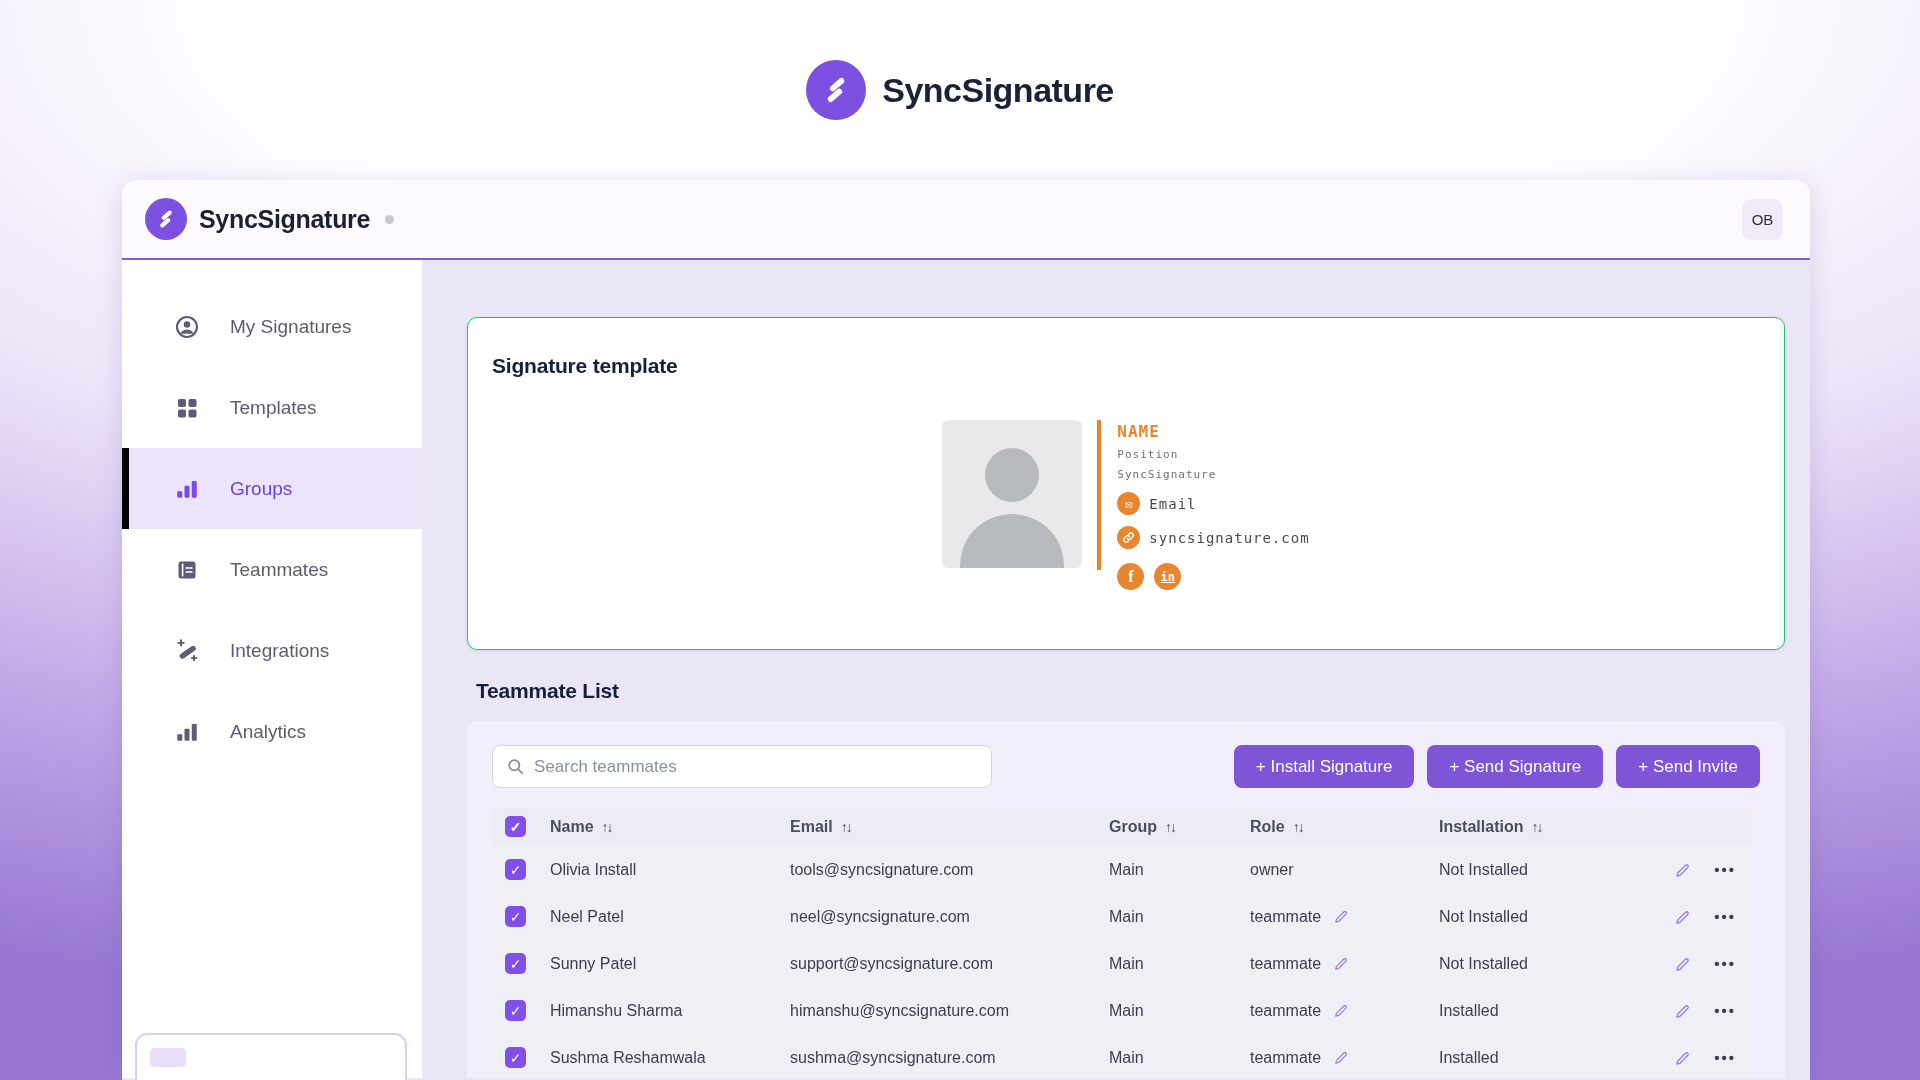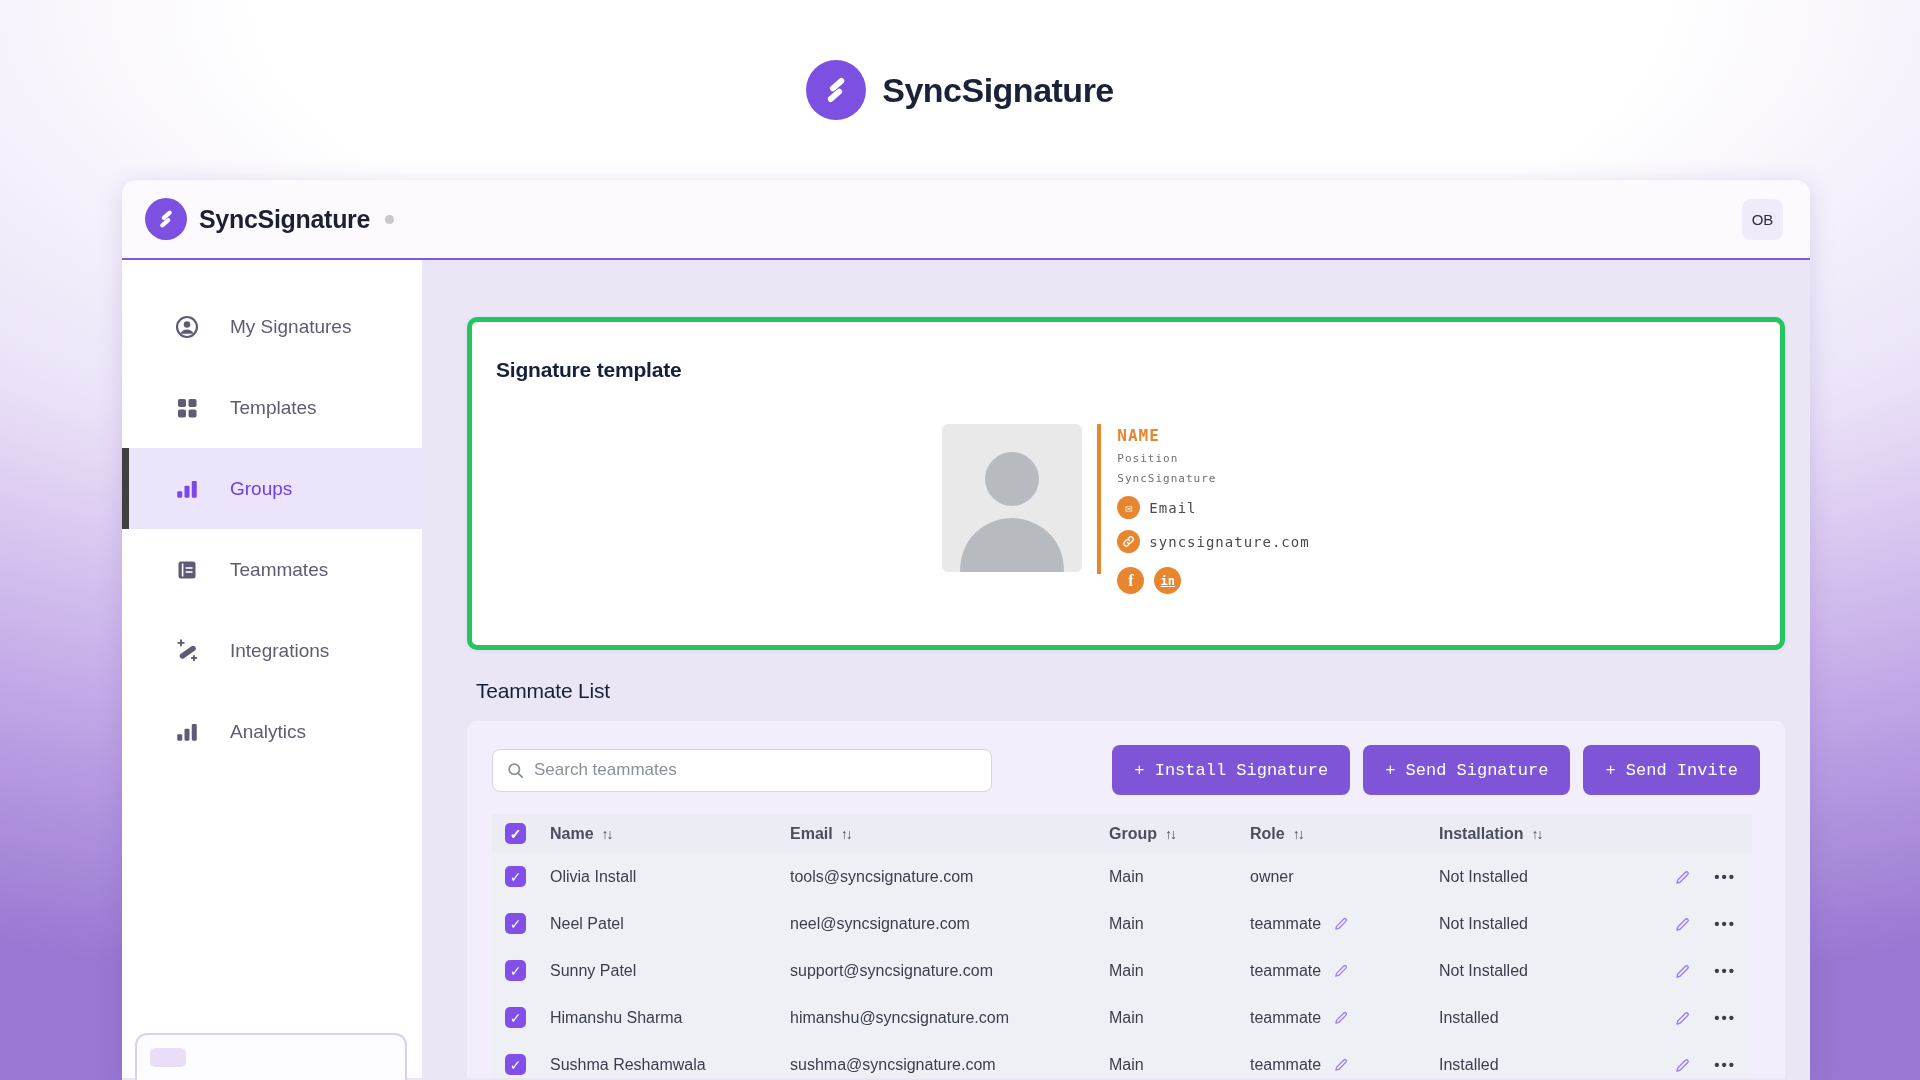--- a/index.html
+++ b/index.html
@@ -28,56 +28,56 @@
   .status-dot { width:9px; height:9px; border-radius:50%; background:#c9c7cf; margin-left:15px; }
   .spacer { flex:1; }
   .avatar { width:41px; height:41px; border-radius:9px; background:#f0eafb; display:flex; align-items:center; justify-content:center;
             font-size:15px; color:#2c2f3a; cursor:pointer;margin-left:44px; }
   .win-body { display:flex; height:818px; }
   
   .sidebar { width:300px; background:#ffffff; position:relative; flex-shrink:0; padding-top:26px; }
   .side-item { height:81px; display:flex; align-items:center; padding-left:52px; gap:30px; cursor:pointer;
                color:#5f5c72; font-size:19px; }
   .side-item .sicon { width:26px; height:26px; display:flex; align-items:center; justify-content:center; }
-  .side-item.active { background:#ece4fa; border-left:7px solid #404040; padding-left:45px; color:#6d3ef0; }
+  .side-item.active { background:#ece4fa; border-left:7px solid #000000; padding-left:45px; color:#6d3ef0; }
   .side-footer { position:absolute; left:13px; right:15px; top:773px; height:90px; border:2px solid #dccdf2;
                  border-radius:12px; background:#fdfcff; padding:13px; }
   .side-footer .pill { width:36px; height:19px; border-radius:5px; background:#e9def8; }
   
   .content { flex:1; padding:57px 25px 0 45px; overflow:hidden; }
-  .sig-card { background:#ffffff; border:5px solid #22c55e; border-radius:10px; box-shadow:0 1px 4px rgba(40,30,80,.07);
+  .sig-card { background:#ffffff; border:1px solid #22c55e; border-radius:10px; box-shadow:0 1px 4px rgba(40,30,80,.07);
               height:333px; padding:36px 24px 0 24px; }
   .sig-card h2 { font-size:21px; font-weight:800; color:#15203c; letter-spacing:-0.2px; }
   .sig-preview { display:flex; justify-content:center; align-items:flex-start; gap:0; margin-top:42px; }
   .photo { width:140px; height:148px; background:#e9e9ea; border-radius:6px; overflow:hidden; }
   .sig-divider { width:4px; height:150px; background:#e8862f; margin:0 16px 0 15px; }
   .sig-text { font-family:"DejaVu Sans Mono","Liberation Mono",monospace; padding-top:2px; }
   .sig-name { color:#e8862f; font-weight:700; font-size:16px; letter-spacing:1px; }
   .sig-line { color:#6f6f6f; font-size:11px; margin-top:7px; letter-spacing:1px; }
   .sig-contact { display:flex; align-items:center; gap:9px; margin-top:11px; }
   .sig-contact:first-of-type { margin-top:16px; }
   .round-ic { width:23px; height:23px; border-radius:50%; background:#e8862f; color:#fff; display:flex; align-items:center;
               justify-content:center; font-size:12px; flex-shrink:0; }
   .sig-contact span.txt { color:#4a4a4a; font-size:14px; letter-spacing:1px; }
   .socials { display:flex; gap:10px; margin-top:14px; }
   .soc { width:27px; height:27px; border-radius:50%; background:#e8862f; color:#fff; display:flex; align-items:center;
          justify-content:center; font-weight:700; cursor:pointer; }
   .soc.fb { font-size:16px; font-family:"Liberation Serif",serif; }
   .soc.li { font-size:12px;text-decoration:underline; }
   
-  .tm-title { font-size:21px; font-weight:400; color:#15203c; margin:29px 0 18px 9px; letter-spacing:-0.2px; }
+  .tm-title { font-size:21px; font-weight:700; color:#15203c; margin:29px 0 18px 9px; letter-spacing:-0.2px; }
   .panel { background:#f3eefb; border-radius:10px 10px 0 0; padding:24px 25px 0 25px; height:600px; }
   .panel-top { display:flex; align-items:center; }
   .search-box { width:500px; height:43px; background:#fff; border:1px solid #d6d4de; border-radius:8px;
                 display:flex; align-items:center; padding:0 13px; gap:9px; }
   .search-box input { border:none; outline:none; flex:1; font-size:17px; color:#333; font-family:inherit; background:transparent; }
   .search-box input::placeholder { color:#8a8f9c; }
   .btns { margin-left:auto; display:flex; gap:13px; }
-  .pbtn { height:50px; padding:8px 22px; border:none; border-radius:8px; background:#7e55d6; color:#fff; font-size:17px;
-          font-family:Liberation Mono, monospace; cursor:pointer; }
+  .pbtn { height:43px; padding:8px 22px; border:none; border-radius:8px; background:#7e55d6; color:#fff; font-size:17px;
+          font-family:Liberation Sans, sans-serif; cursor:pointer; }
   table.tm { border-collapse:collapse; width:1260px; margin-top:19px; background:#eff0f6; table-layout:fixed; }
   table.tm th, table.tm td { text-align:left; font-size:16px; }
   table.tm thead tr { height:39px; background:#ecedf4; }
   table.tm th { color:#4a4f5e; font-weight:700; }
   table.tm tbody tr { height:47px; }
   table.tm tbody td { color:#3a3f4c; }
   .col-cb { width:58px; padding-left:13px; }
   .col-name { width:240px; }
   .col-email { width:319px; }
   .col-group { width:141px; }

